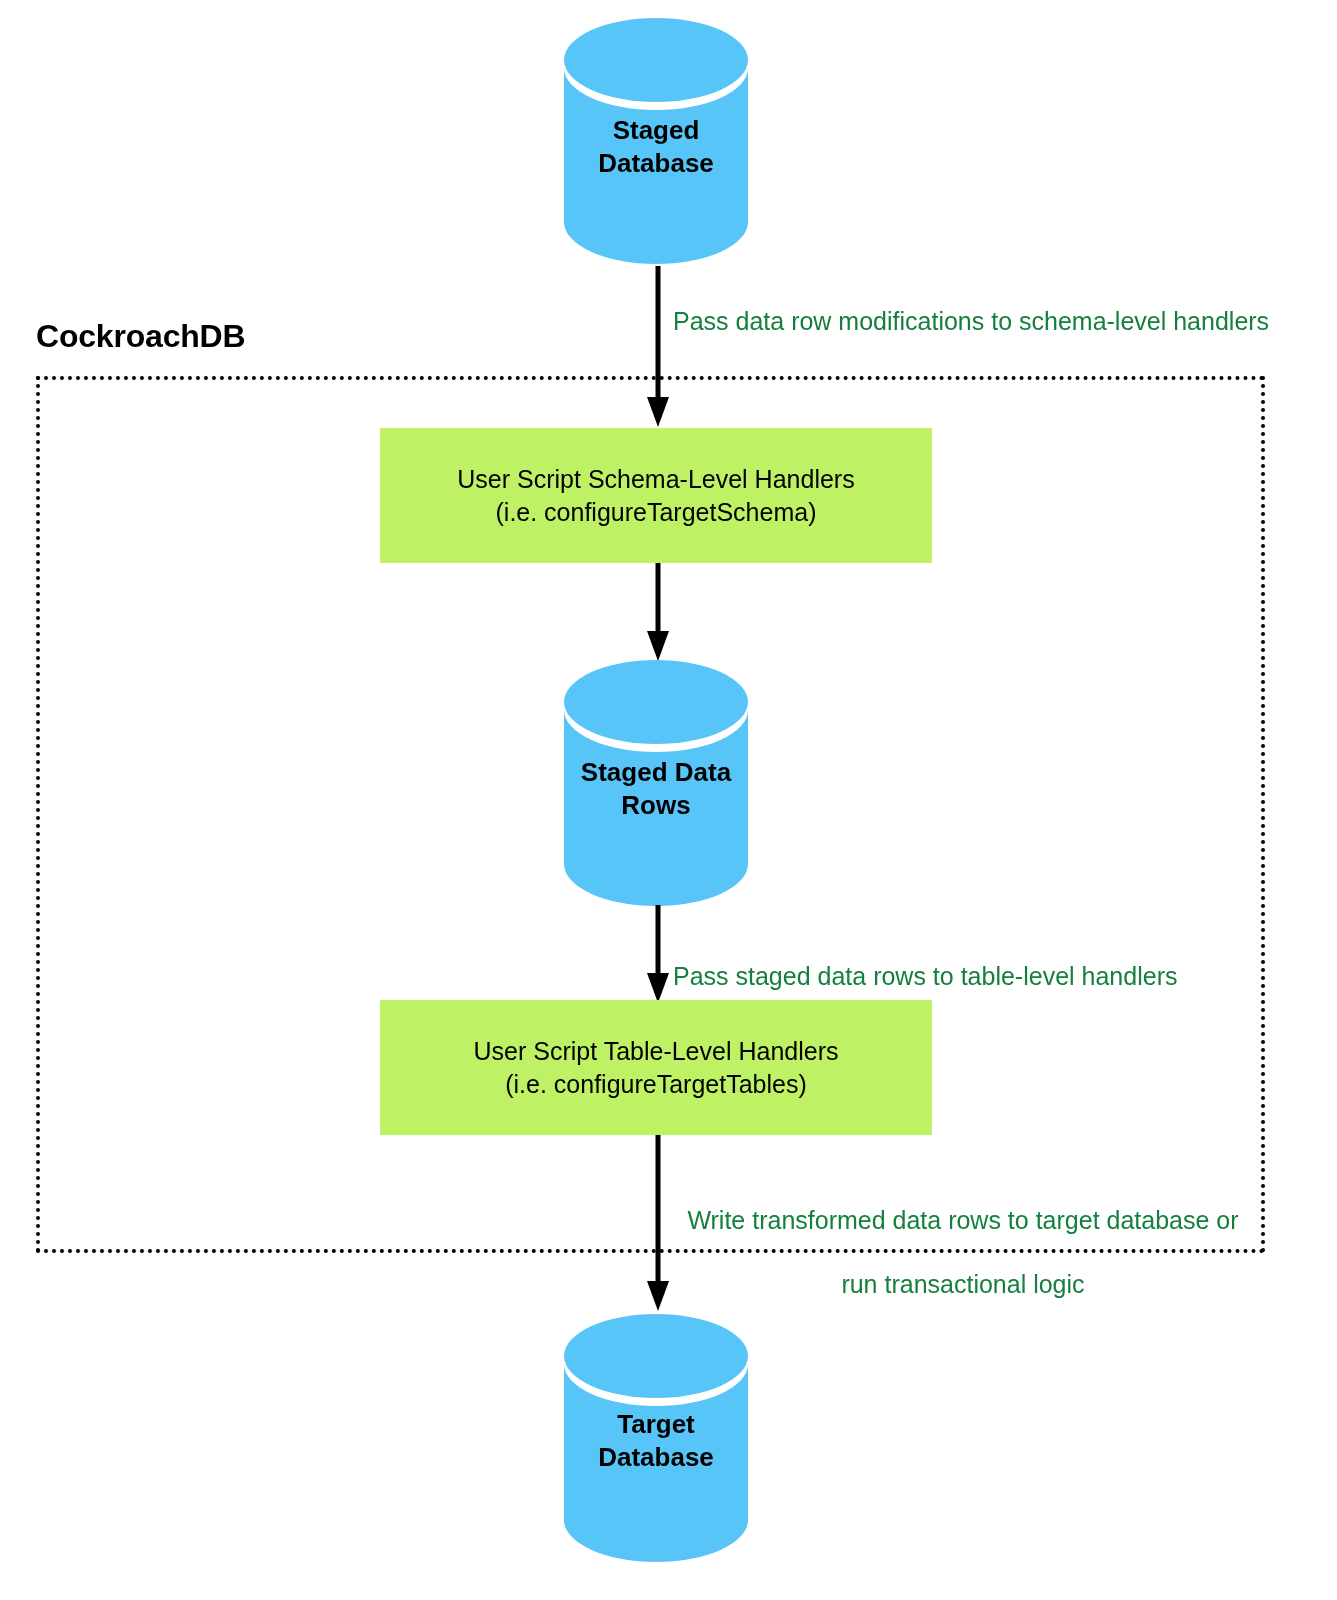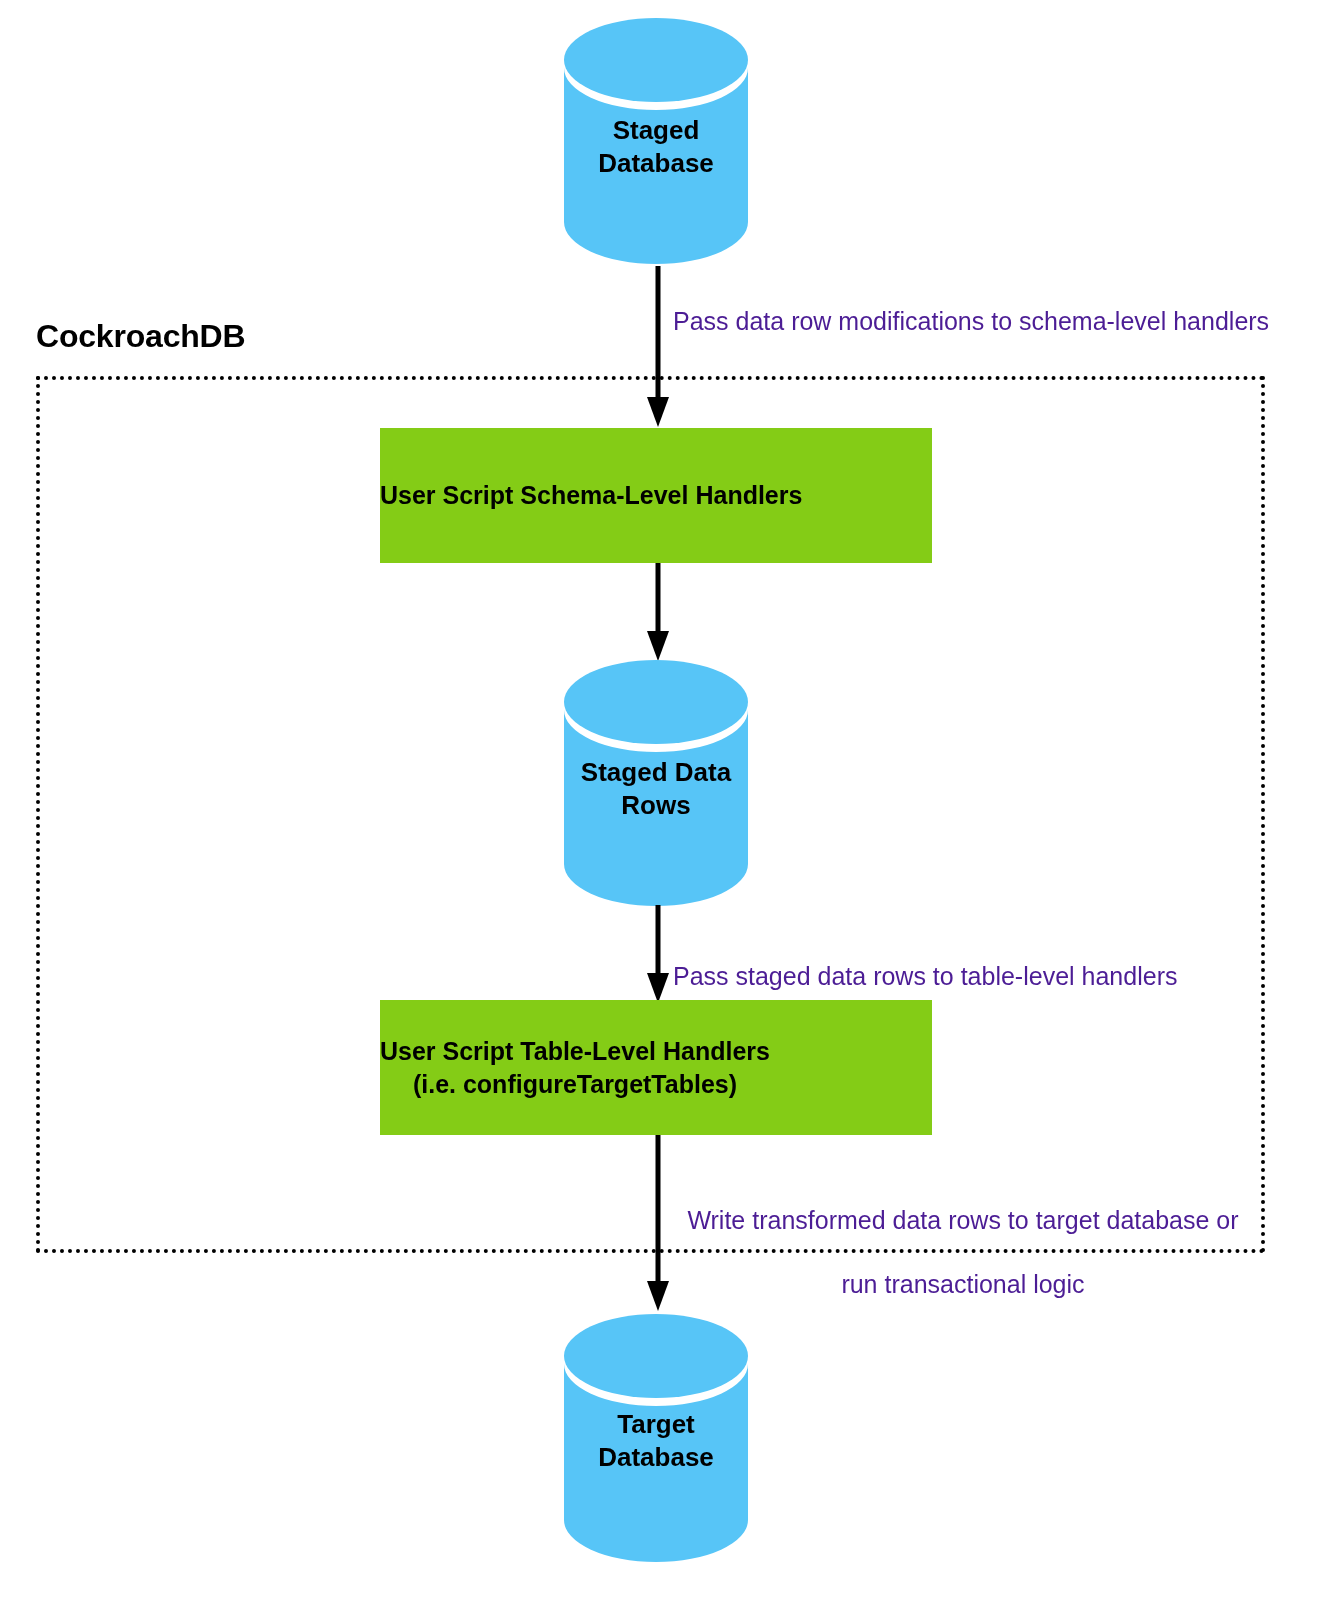--- a/index.html
+++ b/index.html
@@ -61,44 +61,45 @@
     font-weight: bold;
     line-height: 1.25;
     color: #000000;
     z-index: 2;
     pointer-events: none;
   }
 
   
   .process-box {
     position: absolute;
-    background: #84cc16;
+    background: #bef264;
     display: flex;
     align-items: center;
+    justify-content: center;
     text-align: center;
     font-size: 25px;
-    font-weight: bold;
+    font-weight: normal;
     line-height: 1.3;
     color: #000000;
   }
 
   
   .arrow {
     position: absolute;
     left: 647px;
     width: 22px;
   }
   .arrow svg { display: block; }
 
   
   .edge-label {
     position: absolute;
     font-size: 25px;
     line-height: 1.28;
-    color: #4c1d95;
+    color: #15803d;
     white-space: pre-line;
   }
   .edge-label.left-anchor { text-align: left; }
   .edge-label.centered { text-align: center; }
 </style>
 </head>
 <body>
 
 <div id="diagram-root">
 
@@ -120,20 +121,21 @@
     <svg width="22" height="162" viewBox="0 0 22 162">
       <line x1="11" y1="0" x2="11" y2="140" stroke="#000000" stroke-width="5"></line>
       <polygon points="11,161 0,131 22,131" fill="#000000"></polygon>
     </svg>
   </div>
   <div class="edge-label left-anchor" style="left:673px; top:305px;">Pass data row modifications to schema-level handlers</div>
 
   <div class="process-box" style="left:380px; top:428px; width:552px; height:135px;">
     <div>
       <span>User Script Schema-Level Handlers</span><br>
+      <span>(i.e. configureTargetSchema)</span>
     </div>
   </div>
 
   <div class="arrow" style="top:563px; height:99px;">
     <svg width="22" height="99" viewBox="0 0 22 99">
       <line x1="11" y1="0" x2="11" y2="78" stroke="#000000" stroke-width="5"></line>
       <polygon points="11,98 0,68 22,68" fill="#000000"></polygon>
     </svg>
   </div>
 

